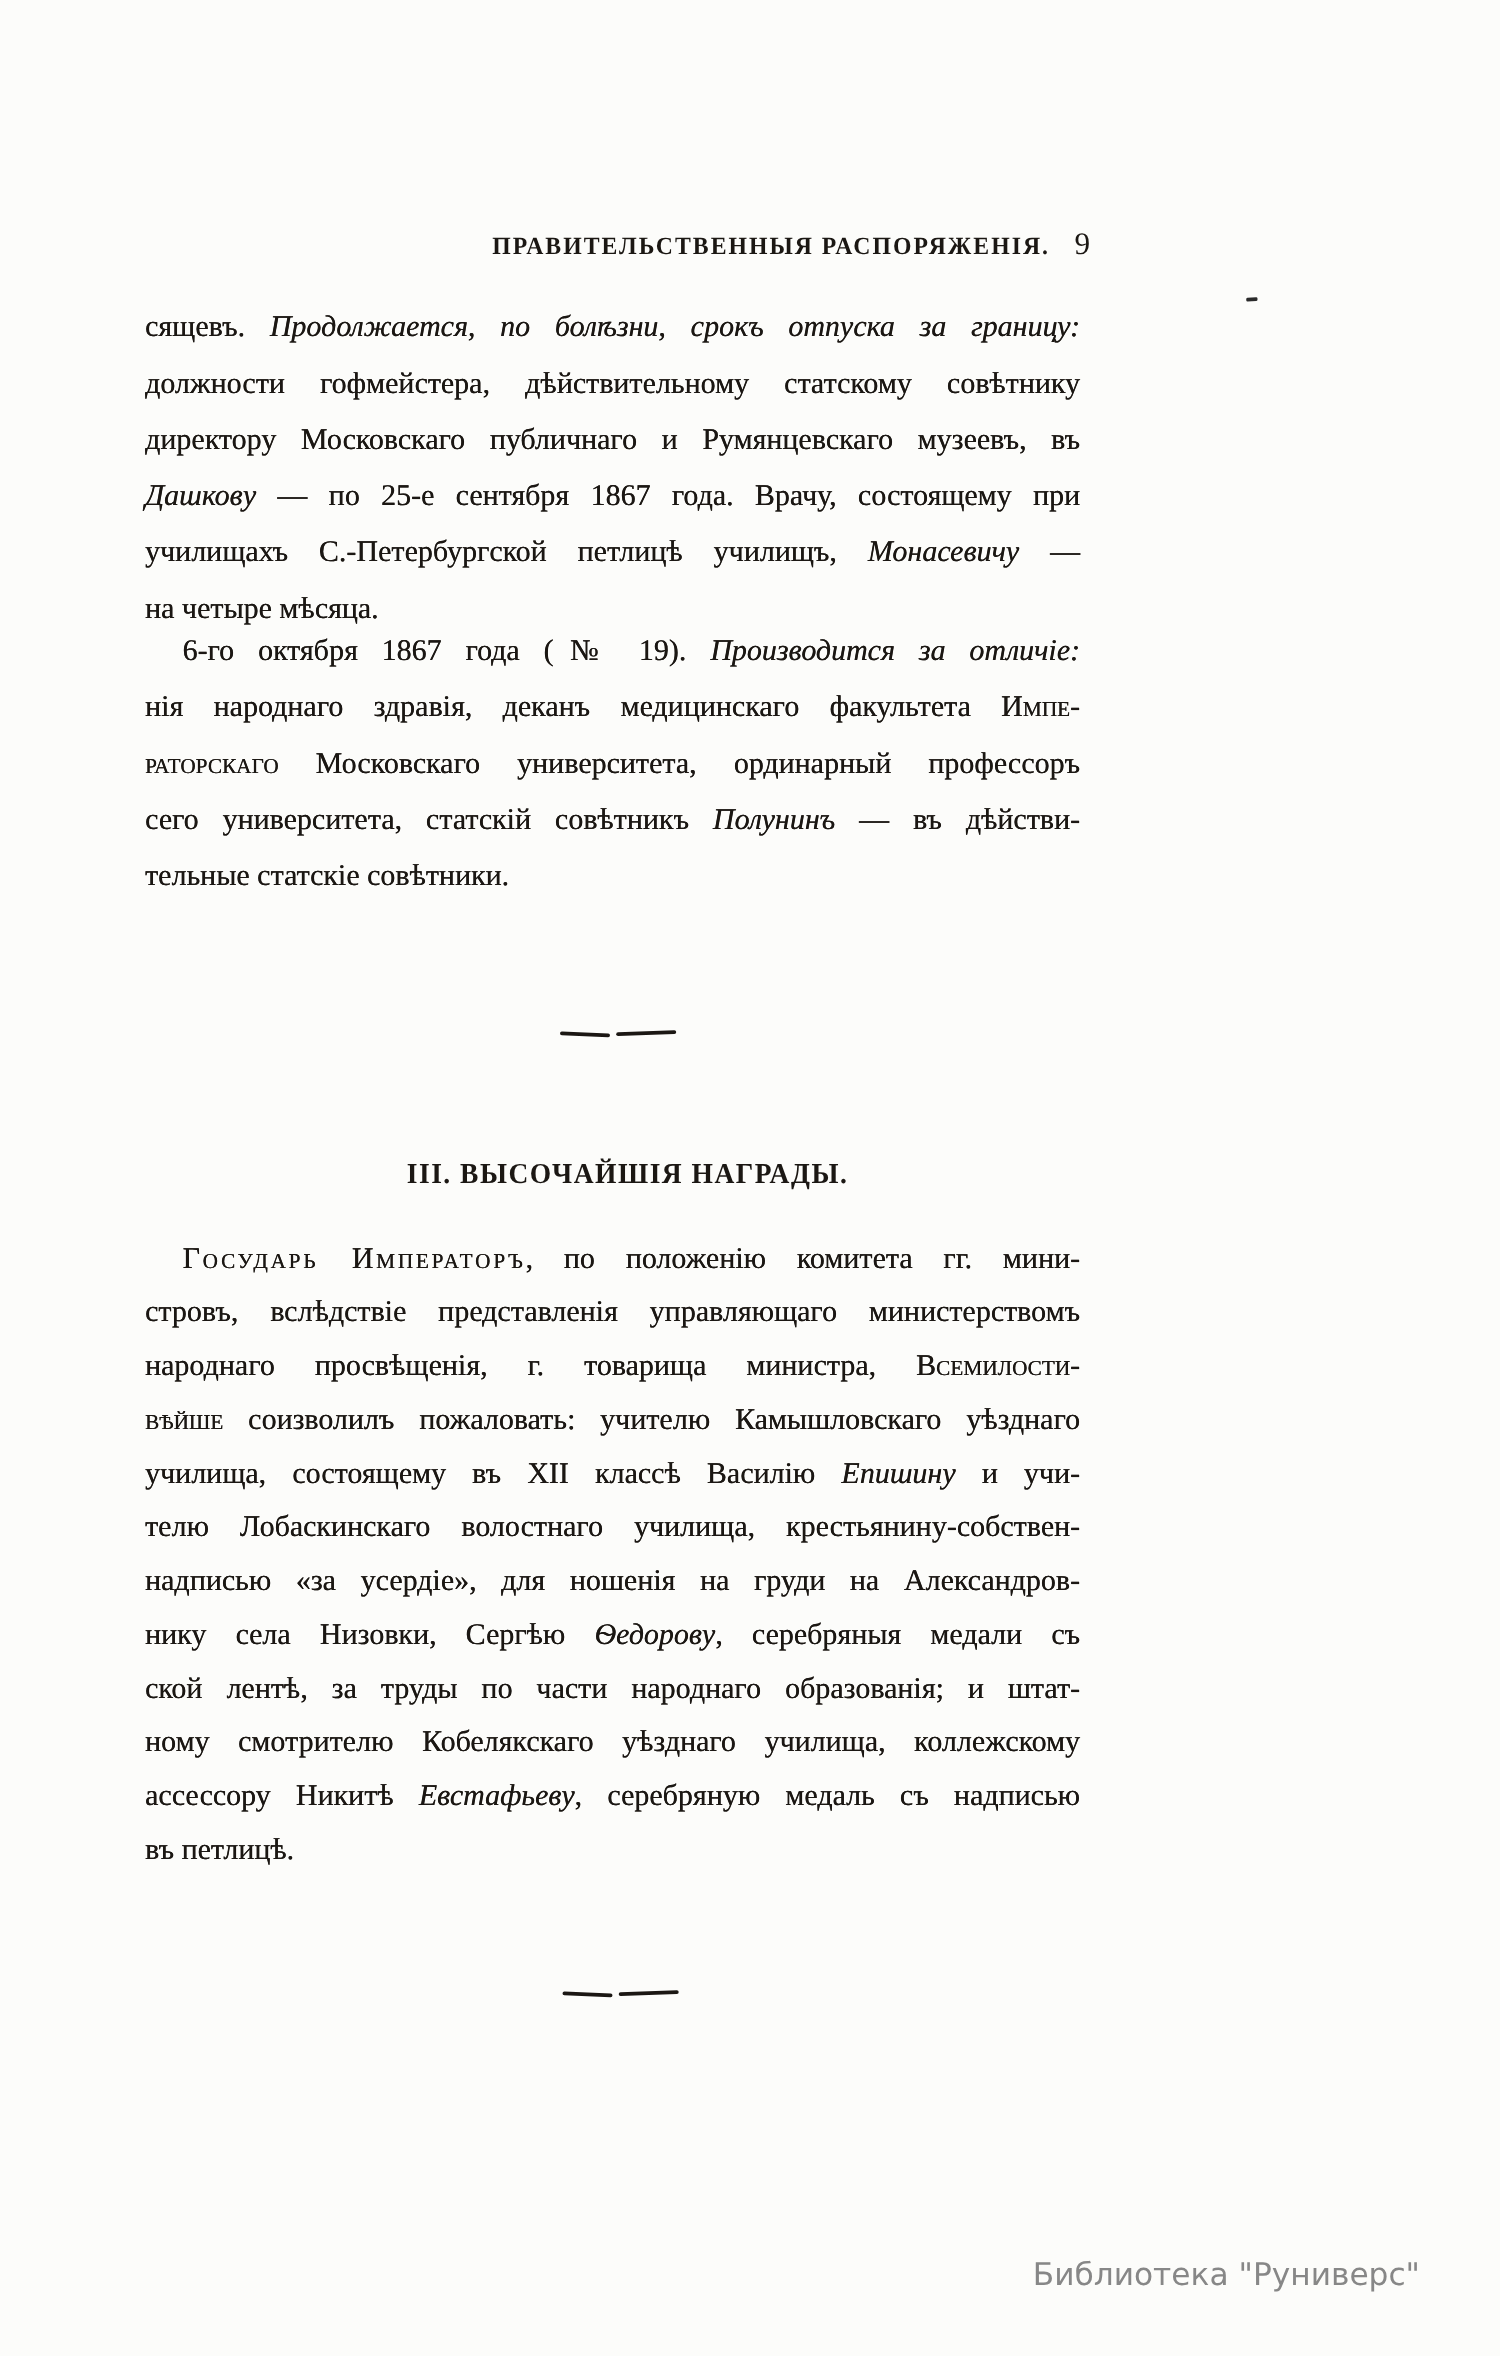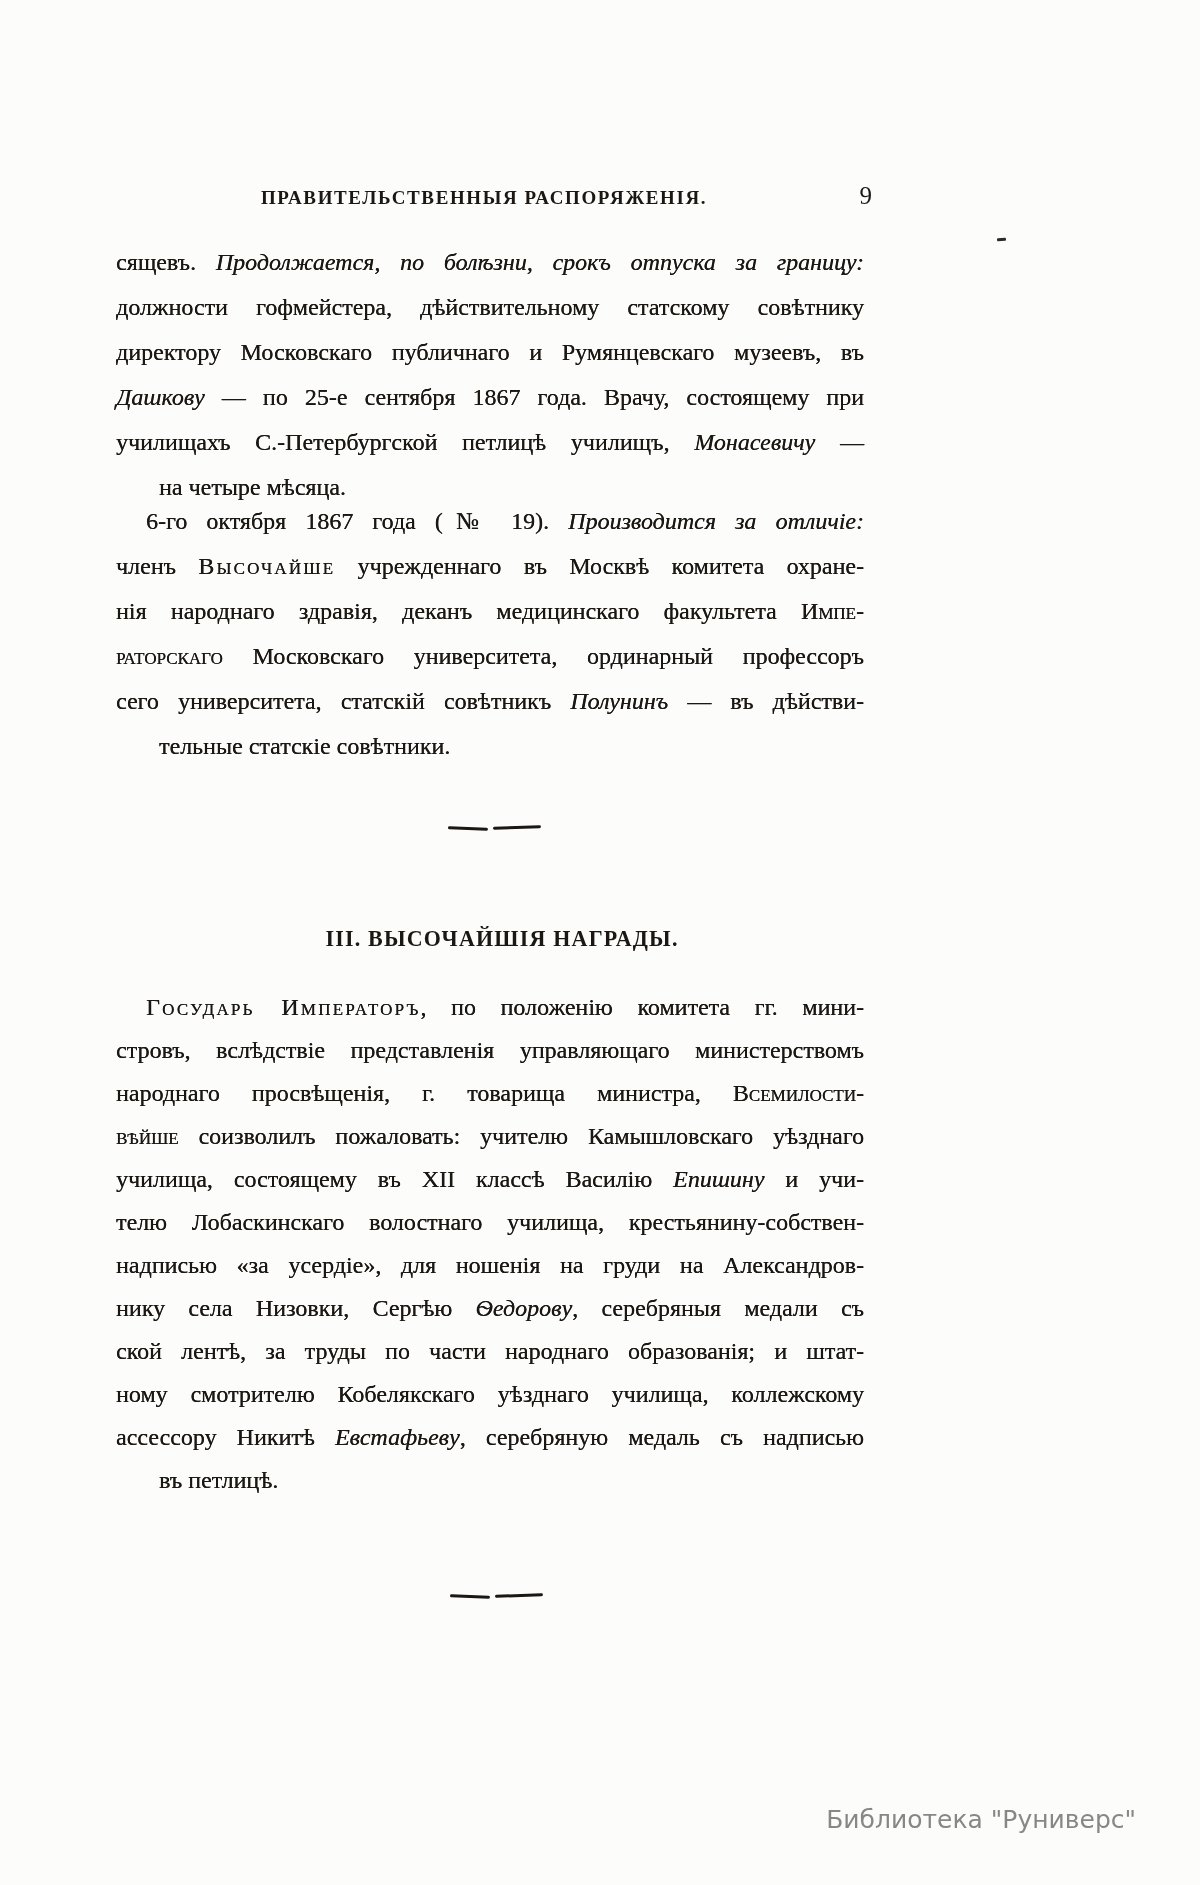--- a/index.html
+++ b/index.html
@@ -13,21 +13,21 @@
     overflow: hidden;
     color: var(--ink, #1b1713);
   }
 
   
   .running-head {
     position: absolute;
     left: 128px; top: 187px; width: 748px; height: 30px;
   }
   .rh-title {
-    text-align: center;
+    text-align: right;
     padding-right: 36px;
     font-size: 19px;
     font-weight: bold;
     letter-spacing: 1.6px;
     transform: scaleY(1.04);
     white-space: nowrap;
   }
   .rh-page {
     position: absolute;
     right: 4px; top: -5px;
@@ -45,21 +45,21 @@
   .p1 { top: 240px; line-height: 45px; }
   .p2 { top: 499px; line-height: 45px; }
   .p3 { top: 986px; line-height: 43px; }
 
   .line {
     display: block;
     white-space: nowrap;
     text-align: justify;
     text-align-last: justify;
   }
-  .line.last { text-align-last: left; margin-left: 43px; }
+  .line.last { text-align-last: left; }
   .line.indent { padding-left: 30px; }
 
   .seg-n  { font-style: normal; }
   .seg-i  { font-style: italic; }
   .seg-sc { font-variant: small-caps; }
   .seg-scsp { font-variant: small-caps; letter-spacing: 2.2px; }
 
   
   .section-heading {
     position: absolute;
@@ -122,21 +122,20 @@
       <div class="line"><span class="seg-n">сящевъ. </span><span class="seg-i">Продолжается, по болѣзни, срокъ отпуска за границу:</span></div>
       <div class="line"><span class="seg-n">должности гофмейстера, дѣйствительному статскому совѣтнику</span></div>
       <div class="line"><span class="seg-n">директору Московскаго публичнаго и Румянцевскаго музеевъ, въ</span></div>
       <div class="line"><span class="seg-i">Дашкову</span><span class="seg-n"> — по 25-е сентября 1867 года. Врачу, состоящему при</span></div>
       <div class="line"><span class="seg-n">училищахъ С.-Петербургской петлицѣ училищъ, </span><span class="seg-i">Монасевичу</span><span class="seg-n"> —</span></div>
       <div class="line last"><span class="seg-n">на четыре мѣсяца.</span></div>
     </div>
 
   <div class="para p2">
       <div class="line indent"><span class="seg-n">6-го октября 1867 года (№ 19). </span><span class="seg-i">Производится за отличіе:</span></div>
-      <div class="line"><span class="seg-n">членъ </span><span class="seg-scsp">Высочайше</span><span class="seg-n"> учрежденнаго въ Москвѣ комитета охране-</span></div>
       <div class="line"><span class="seg-n">нія народнаго здравія, деканъ медицинскаго факультета </span><span class="seg-sc">Импе-</span></div>
       <div class="line"><span class="seg-sc">раторскаго</span><span class="seg-n"> Московскаго университета, ординарный профессоръ</span></div>
       <div class="line"><span class="seg-n">сего университета, статскій совѣтникъ </span><span class="seg-i">Полунинъ</span><span class="seg-n"> — въ дѣйстви-</span></div>
       <div class="line last"><span class="seg-n">тельные статскіе совѣтники.</span></div>
     </div>
 
   <div class="divider divider-1">
     <span class="dash dash-a"></span><span class="dash dash-b"></span>
   </div>
 

